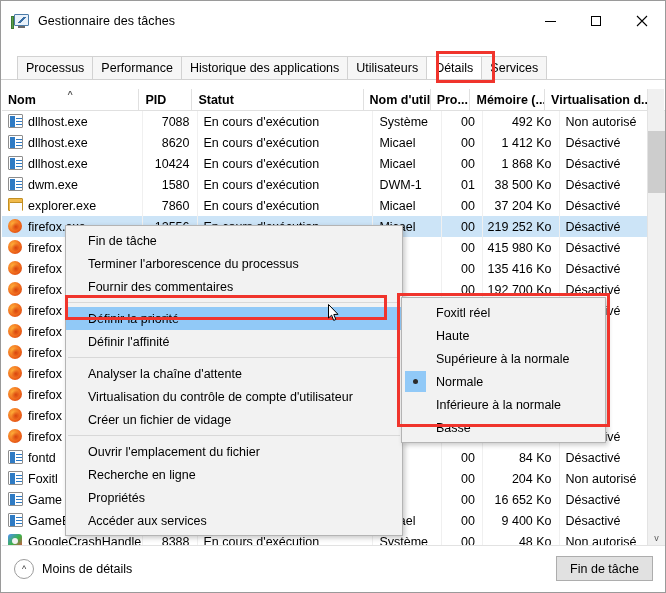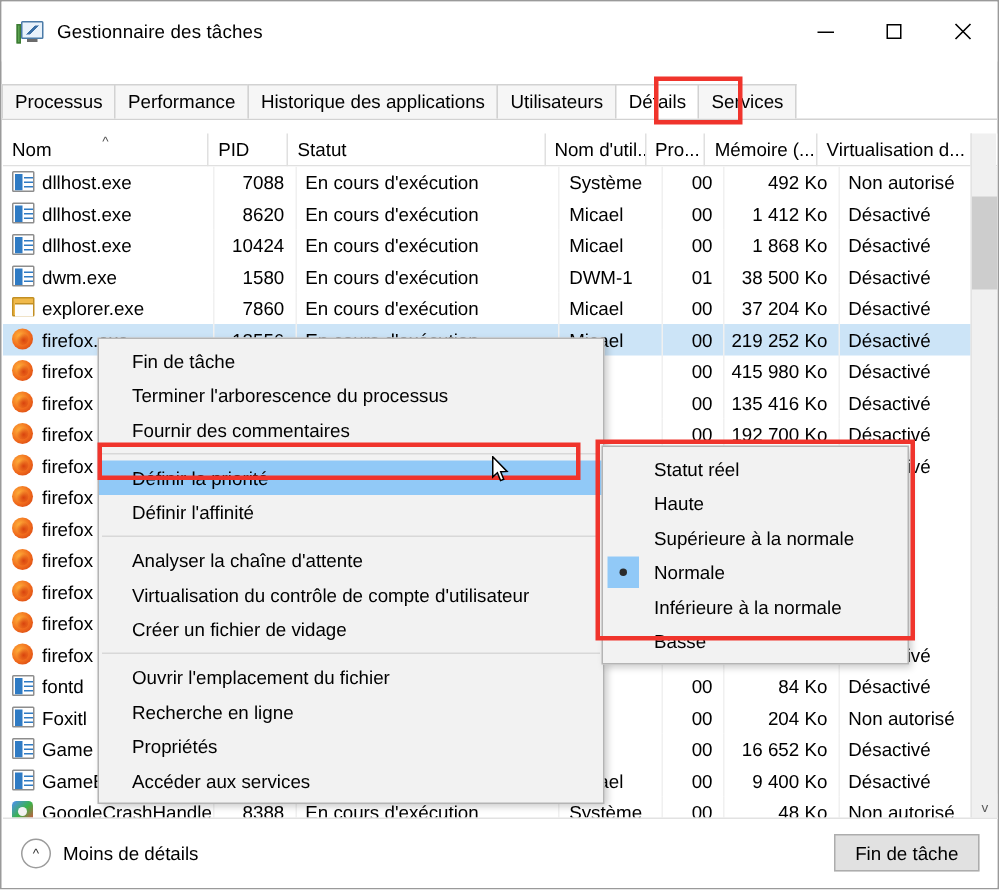--- a/index.html
+++ b/index.html
@@ -78,21 +78,21 @@
   .menubar .mi {
     font-size: 12.5px; color: #000;
     padding: 2px 9px;
   }
 
   
   .tabstrip {
     position: absolute; left: 0; top: 54px;
     width: 664px; height: 25px;
     display: flex; align-items: flex-end;
-    padding-left: 0;
+    padding-left: 16px;
     border-bottom: 1px solid #d2d2d2;
   }
   .tab {
     height: 23px;
     padding: 0 8px;
     font-size: 12.5px; color: #000;
     display: flex; align-items: center;
     border: 1px solid #d2d2d2;
     border-bottom: none;
     background: #f6f6f6;
@@ -119,21 +119,21 @@
     display: flex;
     background: #ffffff;
     border-bottom: 1px solid #e0e0e0;
     font-size: 12.5px; color: #000;
   }
   .ch {
     height: 22px; display: flex; align-items: center;
     border-right: 1px solid #e0e0e0;
     padding-left: 6px;
     position: relative;
-    overflow: hidden; white-space: nowrap;
+    overflow: hidden; white-space: nowrap; font-weight: bold;
   }
   .sort-arrow {
     position: absolute; left: 50%; top: 1px;
     transform: translateX(-50%);
     font-size: 9px; color: #555; line-height: 9px;
   }
   .ch-scroll {
     width: 18px; height: 22px;
     display: flex; align-items: center; justify-content: center;
     font-size: 9px; color: #444;
@@ -699,21 +699,21 @@
 
   <div class="cursor">
     <svg width="12" height="19" viewBox="0 0 12 19">
       <path d="M0.5 0.5 L0.5 14 L3.6 11.2 L5.7 16.4 L7.8 15.5 L5.8 10.5 L10 10.3 Z" fill="#ffffff" stroke="#000000" stroke-width="1"></path>
     </svg>
   </div>
 
   <div class="submenu">
     <div id="sub-items">
         <div class="item">
-          <span>Statut réel</span>
+          <span>Foxitl réel</span>
         </div>
         <div class="item">
           <span>Haute</span>
         </div>
         <div class="item">
           <span>Supérieure à la normale</span>
         </div>
         <div class="item">
           <span class="radio-dot">
             <i></i>

